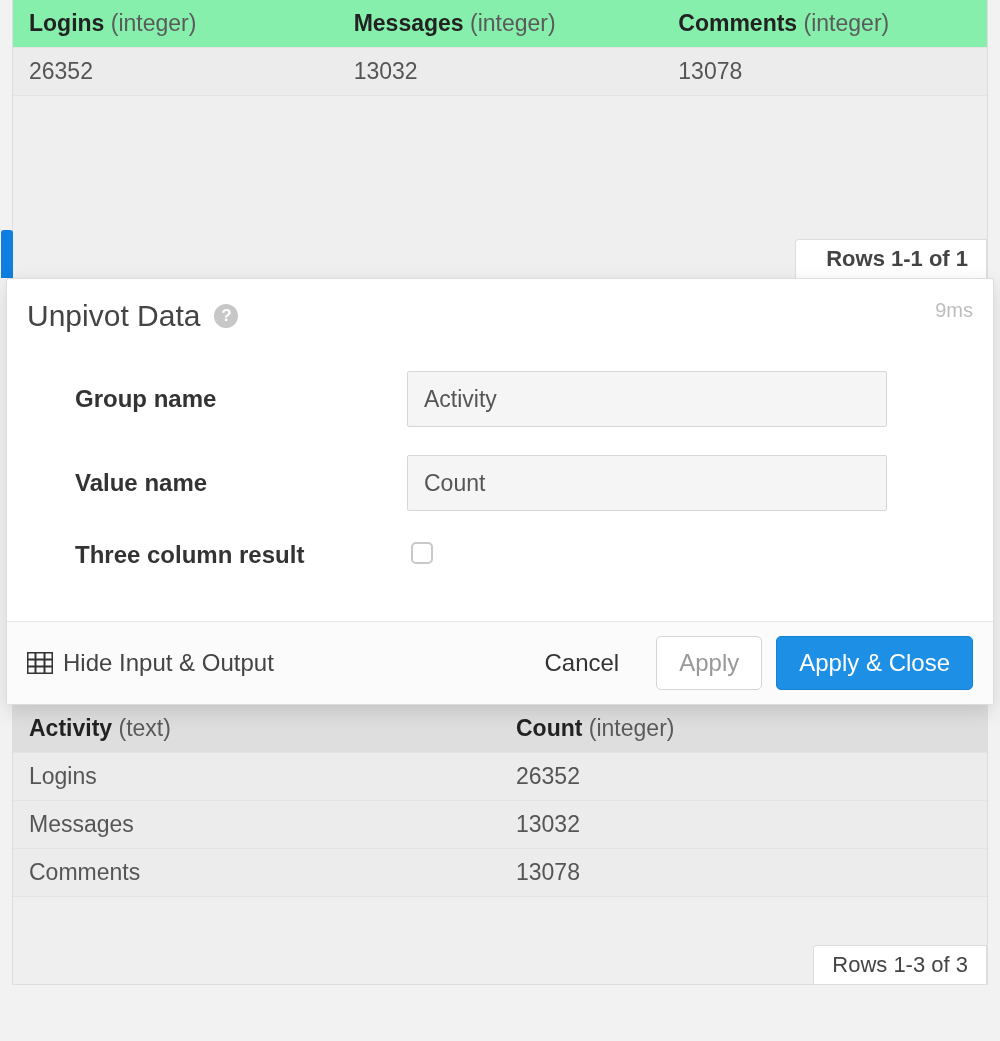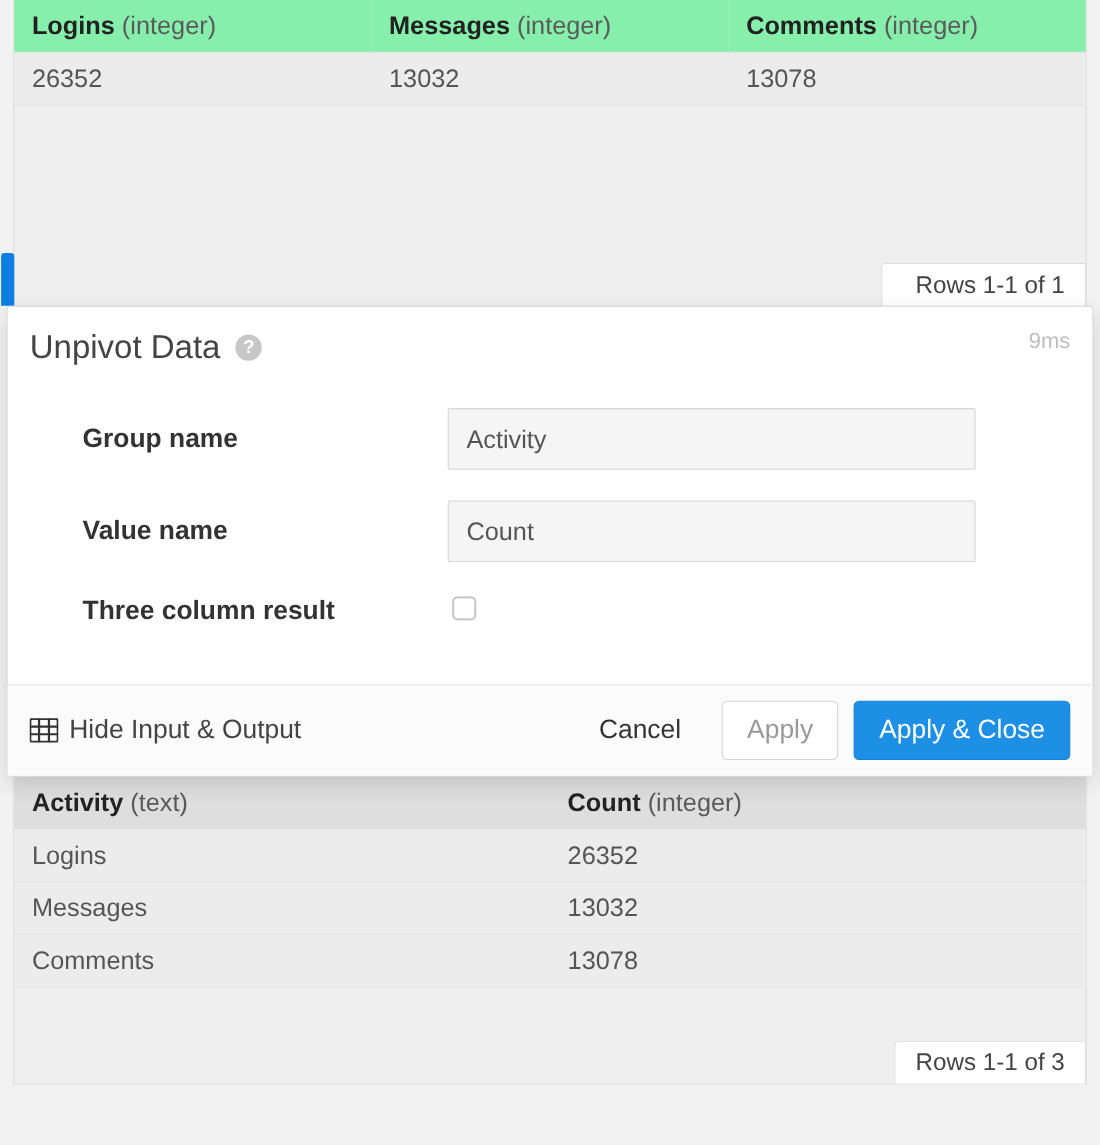--- a/index.html
+++ b/index.html
@@ -52,20 +52,21 @@
     position: absolute;
     right: 0;
     bottom: 0;
     background: #fff;
     border: 1px solid #ddd;
     border-bottom: none;
     padding: 6px 18px 6px 30px;
     font-size: 22px;
     color: #444;
     border-top-left-radius: 4px;
+    font-weight: bold;
   }
   .blue-tab {
     position: absolute;
     left: -12px;
     bottom: 0;
     width: 12px;
     height: 48px;
     background: #0e7fe0;
     border-top-left-radius: 3px;
     border-top-right-radius: 3px;
@@ -338,16 +339,16 @@
         <tr>
           <td>Messages</td>
           <td>13032</td>
         </tr>
         <tr>
           <td>Comments</td>
           <td>13078</td>
         </tr>
       </tbody>
     </table>
-    <div class="out-row-counter">Rows 1-1 of 3</div>
+    <div class="out-row-counter">Rows 1-3 of 3</div>
   </div>
 
 </div>
 
 </body></html>

